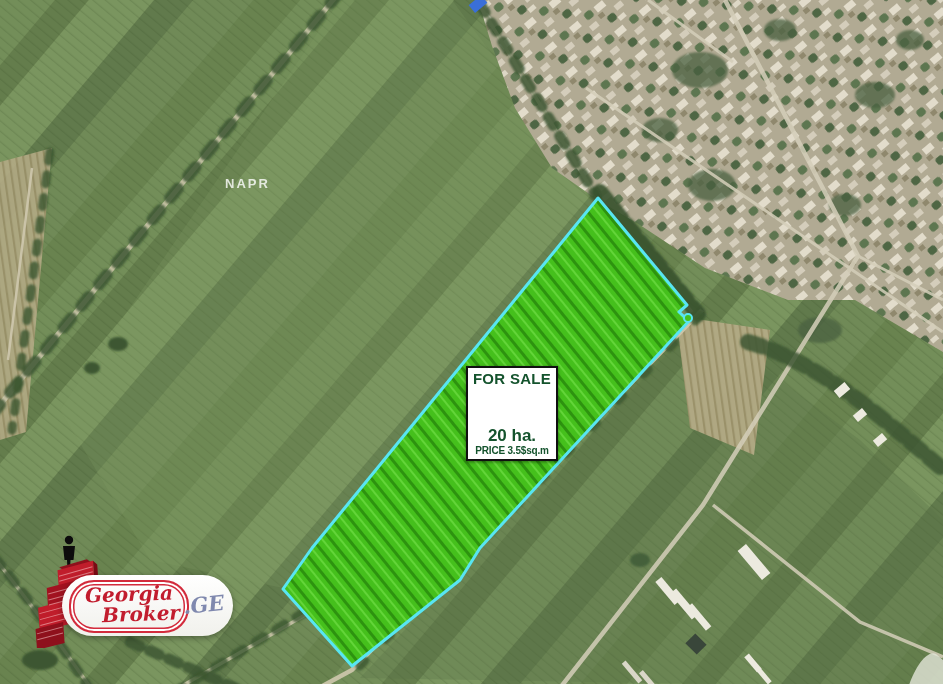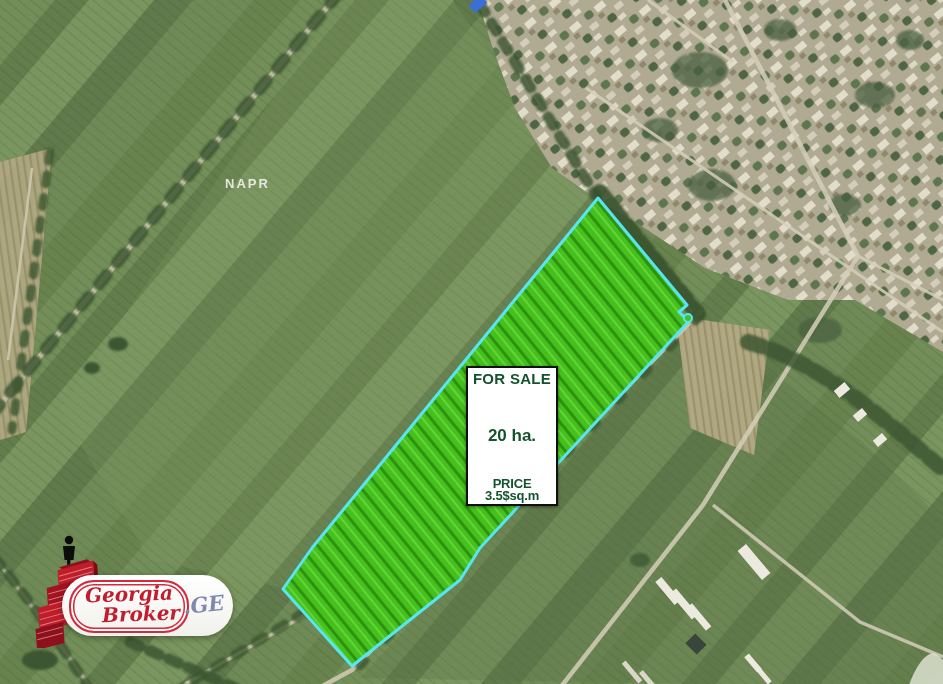--- a/index.html
+++ b/index.html
@@ -10,21 +10,21 @@
   
   .napr{position:absolute;left:225px;top:176px;font-weight:bold;font-size:13px;
         letter-spacing:2px;color:rgba(255,255,255,.8);}
 
   
   .sale-box{position:absolute;left:466px;top:366px;width:86px;background:#ffffff;
             border:2px solid #101010;text-align:center;color:#14532d;
             padding:3px 1px 2px;box-shadow:0 1px 3px rgba(0,0,0,.45);}
   .sale-box .l1{font-weight:bold;font-size:15px;line-height:16px;letter-spacing:.3px;}
   .sale-box .l2{font-weight:bold;font-size:17px;line-height:18px;margin-top:40px;}
-  .sale-box .l3{font-weight:bold;font-size:13px;line-height:12px;letter-spacing:-.2px;margin-top:33px;}
+  .sale-box .l3{font-weight:bold;font-size:10px;line-height:12px;letter-spacing:-.2px;}
 
   
   .logo{position:absolute;left:30px;top:528px;width:212px;height:116px;}
   .logo svg.mark{position:absolute;left:2px;top:2px;}
   .pill{position:absolute;left:32px;top:47px;width:171px;height:61px;border-radius:31px;
         background:linear-gradient(#ffffff,#f1f1ec);box-shadow:0 2px 6px rgba(0,0,0,.35);}
   .ring{position:absolute;left:7px;top:5px;width:116px;height:49px;border-radius:25px;
         border:2px solid #d32b3c;box-shadow:inset 0 0 0 2px #ffffff,inset 0 0 0 3.5px #d32b3c;}
   .brand1,.brand2{position:absolute;left:0;width:116px;text-align:center;
         font-family:"DejaVu Serif",serif;font-style:italic;font-weight:bold;

